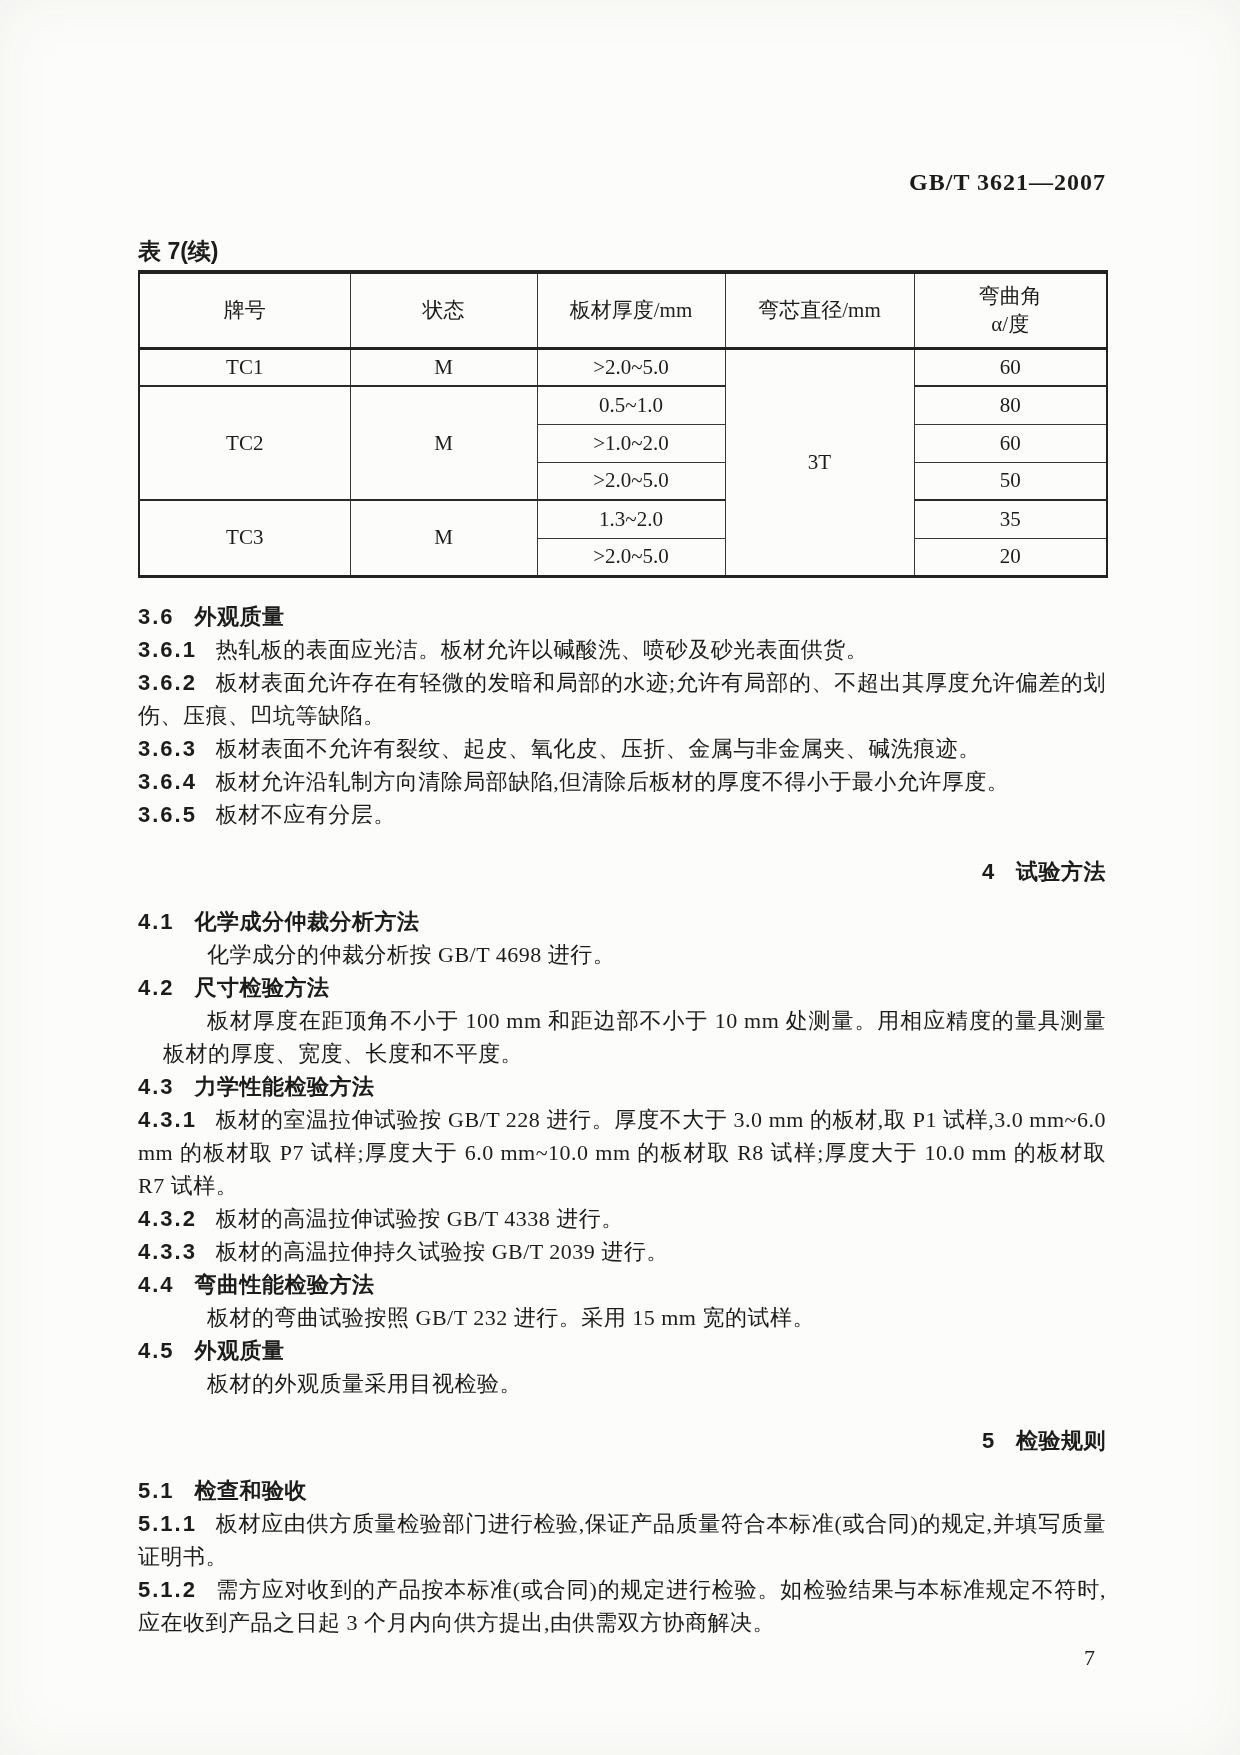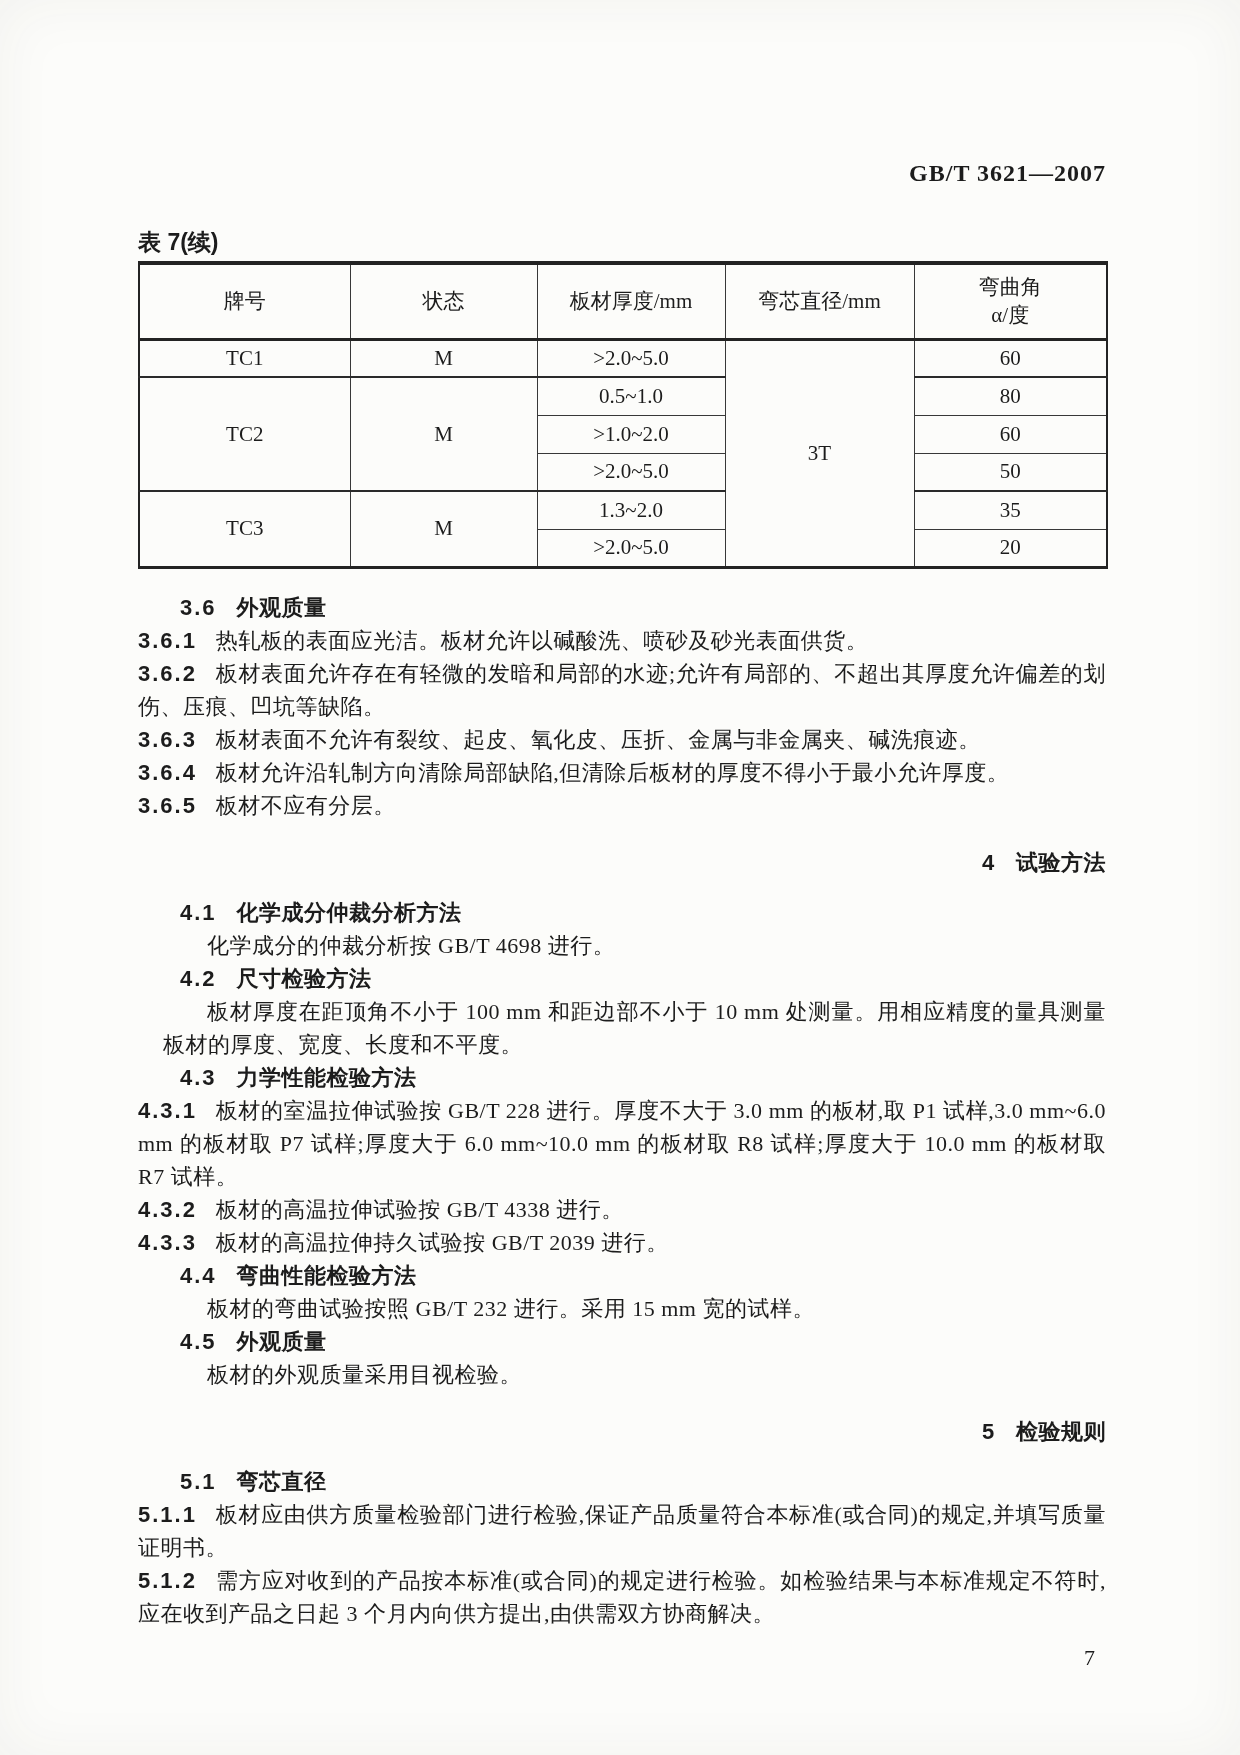--- a/index.html
+++ b/index.html
@@ -6,21 +6,21 @@
   .page{
     position:relative;
     width:1240px;height:1755px;
     background:#fcfcfa;
     box-shadow:inset 0 0 60px rgba(60,55,45,0.05);
     overflow:hidden;
     color:#1c1c1c;
     font-family:"Liberation Serif","DejaVu Serif",serif;
   }
   .content{
-    position:absolute;left:138px;top:7px;width:968px;
+    position:absolute;left:138px;top:16px;width:968px;
   }
   .doc-header{
     padding-top:153px;
     text-align:right;
     font-weight:bold;
     font-size:24px;line-height:26px;
     letter-spacing:1px;
   }
   .table-title{
     margin-top:44px;
@@ -60,21 +60,21 @@
     font-weight:bold;
     margin-right:0.85em;
     letter-spacing:2px;
   }
   .heading{
     font-family:"Liberation Sans","DejaVu Sans",sans-serif;
     font-weight:bold;
     font-size:22px;line-height:33px;
     letter-spacing:0.5px;
   }
-  .heading .sec-num{margin-right:0.9em;letter-spacing:2px;margin-left:42px;}
+  .heading .sec-num{margin-right:0.9em;letter-spacing:2px;}
   .heading.h1{margin-top:24px;margin-bottom:17px;text-align:right;}
   .heading.h2{margin:0;}
   .page-number{
     position:absolute;
     top:1645px;right:145px;
     font-size:22px;line-height:26px;
   }
 </style>
 </head>
 <body>
@@ -155,20 +155,20 @@
         <p class="para indent">板材厚度在距顶角不小于 100 mm 和距边部不小于 10 mm 处测量。用相应精度的量具测量板材的厚度、宽度、长度和不平度。</p>
         <div class="heading h2"><span class="sec-num">4.3</span><span>力学性能检验方法</span></div>
         <p class="para"><span class="clause-num">4.3.1</span>板材的室温拉伸试验按 GB/T 228 进行。厚度不大于 3.0 mm 的板材,取 P1 试样,3.0 mm~6.0 mm 的板材取 P7 试样;厚度大于 6.0 mm~10.0 mm 的板材取 R8 试样;厚度大于 10.0 mm 的板材取 R7 试样。</p>
         <p class="para"><span class="clause-num">4.3.2</span>板材的高温拉伸试验按 GB/T 4338 进行。</p>
         <p class="para"><span class="clause-num">4.3.3</span>板材的高温拉伸持久试验按 GB/T 2039 进行。</p>
         <div class="heading h2"><span class="sec-num">4.4</span><span>弯曲性能检验方法</span></div>
         <p class="para indent">板材的弯曲试验按照 GB/T 232 进行。采用 15 mm 宽的试样。</p>
         <div class="heading h2"><span class="sec-num">4.5</span><span>外观质量</span></div>
         <p class="para indent">板材的外观质量采用目视检验。</p>
         <div class="heading h1"><span class="sec-num">5</span><span>检验规则</span></div>
-        <div class="heading h2"><span class="sec-num">5.1</span><span>弯芯直径</span></div>
+        <div class="heading h2"><span class="sec-num">5.1</span><span>检查和验收</span></div>
         <p class="para"><span class="clause-num">5.1.1</span>板材应由供方质量检验部门进行检验,保证产品质量符合本标准(或合同)的规定,并填写质量证明书。</p>
         <p class="para"><span class="clause-num">5.1.2</span>需方应对收到的产品按本标准(或合同)的规定进行检验。如检验结果与本标准规定不符时,应在收到产品之日起 3 个月内向供方提出,由供需双方协商解决。</p>
       </div>
   </div>
 
   <div class="page-number">7</div>
 </div>
 
 </body></html>

